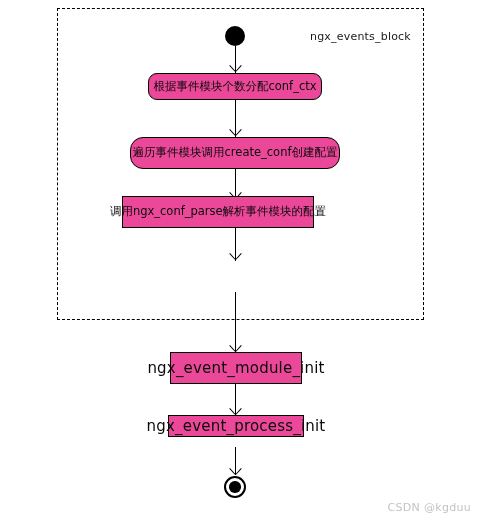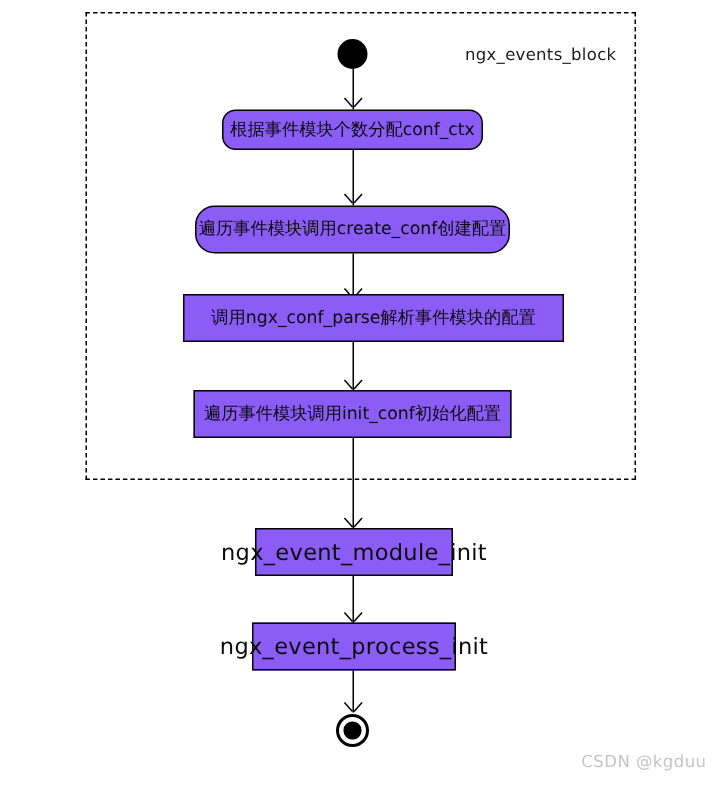--- a/index.html
+++ b/index.html
@@ -42,21 +42,21 @@
     color: #1a1a1a;
     letter-spacing: 0.2px;
     white-space: nowrap;
     text-align: center;
   }
 
   
   .node {
     position: absolute;
     box-sizing: border-box;
-    background: #8b5cf6;
+    background: #ec4899;
     border: 1.3px solid #000000;
     display: flex;
     align-items: center;
     justify-content: center;
     font-size: 11.5px;
     color: #0a0a0a;
     text-align: center;
     white-space: nowrap;
     line-height: 1;
   }
@@ -154,36 +154,35 @@
   <div class="node rounded" style="left:148px; top:73px; width:174px; height:27px;">根据事件模块个数分配conf_ctx</div>
 
   <div class="edge" style="left:235px; top:100px; height:37px;"></div>
   <div class="arrowhead" style="left:229.5px; top:129px;"></div>
 
   <div class="node" style="left:130px; top:137px; width:210px; height:32px;border-radius:13px;">遍历事件模块调用create_conf创建配置</div>
 
   <div class="edge" style="left:235px; top:169px; height:31px;"></div>
   <div class="arrowhead" style="left:229.5px; top:192px;"></div>
 
-  <div class="node" style="left:122px; top:196px; width:254px; height:32px;">调用ngx_conf_parse解析事件模块的配置</div>
+  <div class="node" style="left:122px; top:196px; width:192px; height:32px;">调用ngx_conf_parse解析事件模块的配置</div>
 
   <div class="edge" style="left:235px; top:228px; height:33px;"></div>
   <div class="arrowhead" style="left:229.5px; top:253px;"></div>
 
-  <div class="node" style="left:129px; top:260px; width:212px; height:32px;">遍历事件模块调用init_conf初始化配置</div>
 
   <div class="edge" style="left:235px; top:292px; height:61px;"></div>
   <div class="arrowhead" style="left:229.5px; top:345px;"></div>
 
   <div class="node mono" style="left:170px; top:352px; width:132px; height:32px;">ngx_event_module_init</div>
 
   <div class="edge" style="left:235px; top:384px; height:32px;"></div>
   <div class="arrowhead" style="left:229.5px; top:408px;"></div>
 
-  <div class="node mono" style="left:168px; top:415px; width:136px; height:32px;">ngx_event_process_init</div>
+  <div class="node mono" style="left:168px; top:415px; width:136px; height:22px;">ngx_event_process_init</div>
 
   <div class="edge" style="left:235px; top:447px; height:28px;"></div>
   <div class="arrowhead" style="left:229.5px; top:468px;"></div>
 
   <div class="end-node" style="left:224px; top:476px;"></div>
 
   <div class="watermark">CSDN @kgduu</div>
 
 </div>
 

